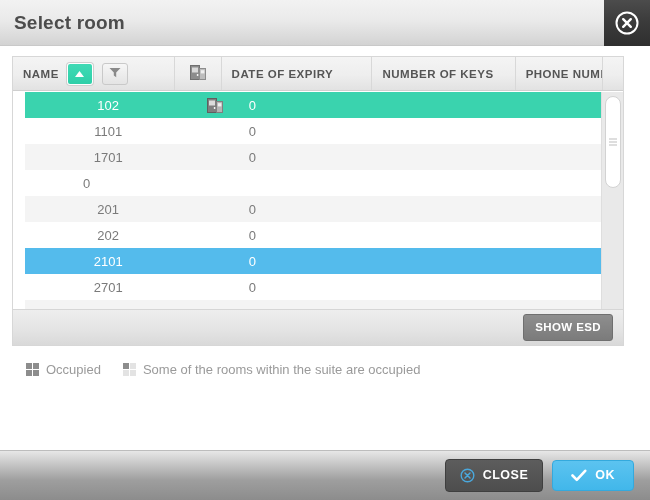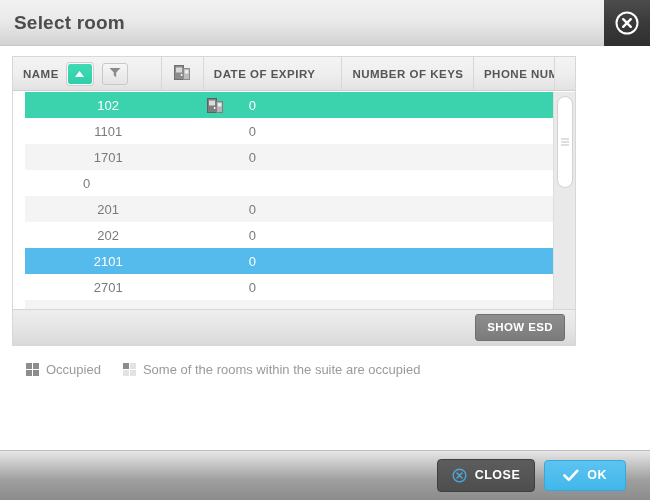--- a/index.html
+++ b/index.html
@@ -56,21 +56,21 @@
   
   .body-area {
     flex: 1 1 auto;
     position: relative;
     padding: 10px 12px 0 12px;
     background: #ffffff;
   }
 
   .grid {
     position: relative;
-    width: 564px;
+    width: 612px;
     height: 290px;
     border: 1px solid #d7d7d7;
     background: #ffffff;
     overflow: hidden;
   }
 
   
   .grid-head {
     display: flex;
     height: 34px;
@@ -224,21 +224,21 @@
 
   
   .actionbar {
     flex: 0 0 50px;
     height: 50px;
     background: linear-gradient(to bottom, #e7e7e7 0%, #9e9e9e 60%, #8c8c8c 100%);
     border-top: 1px solid #bdbdbd;
     display: flex;
     align-items: center;
     justify-content: flex-end;
-    padding-right: 24px;
+    padding-right: 16px;
   }
   .btn-close {
     display: flex; align-items: center;
     background: linear-gradient(to bottom, #5d5d5d 0%, #4d4d4d 100%);
     border: 1px solid #3f3f3f;
     border-radius: 4px;
     color: #ffffff;
     font-size: 12.5px;
     font-weight: bold;
     letter-spacing: 0.5px;

